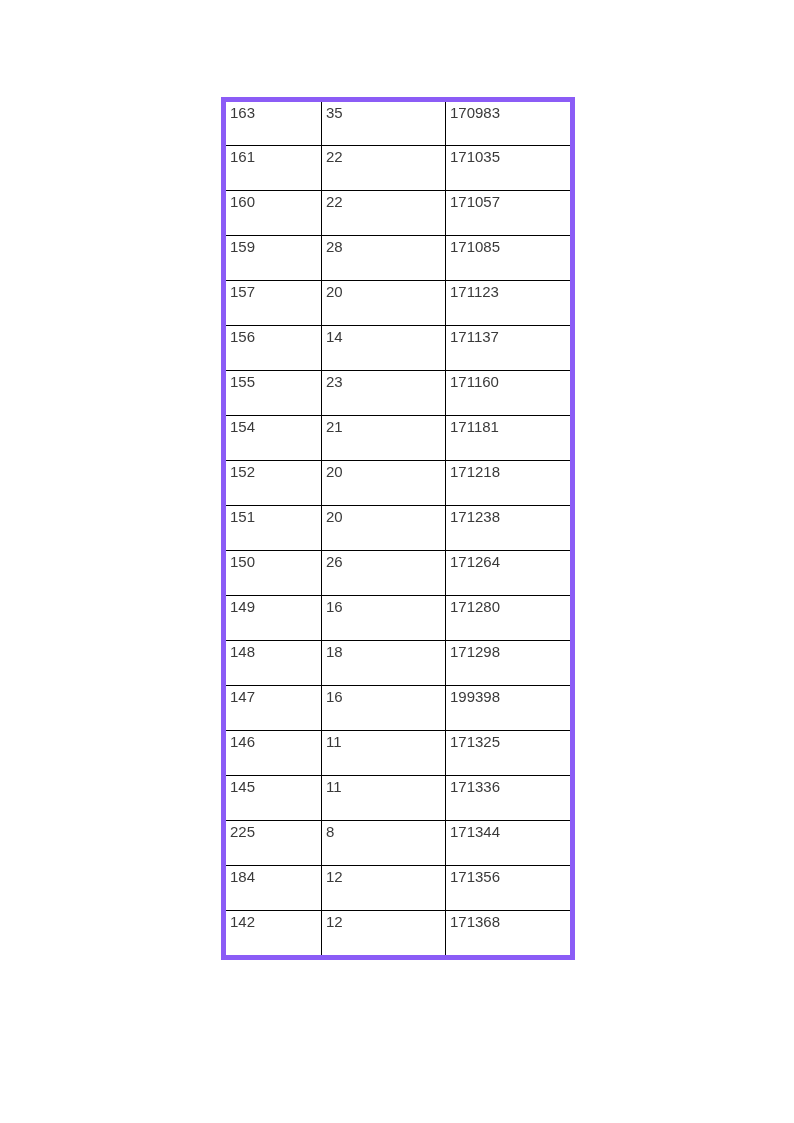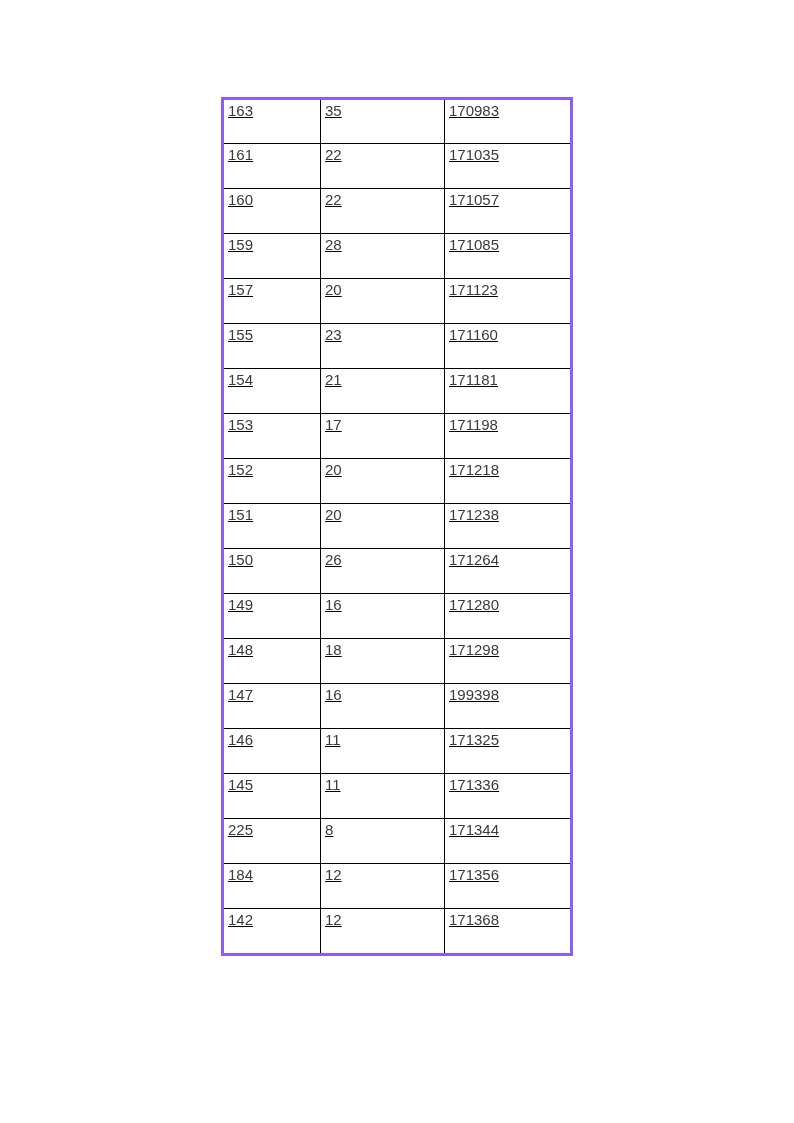--- a/index.html
+++ b/index.html
@@ -27,22 +27,21 @@
     position: absolute;
     left: 221px;
     top: 97px;
     width: 349px;
   }
 
   table.score-table {
     border-collapse: collapse;
     table-layout: fixed;
     width: 349px;
-    border: 3px solid #8b5cf6;
-    text-decoration: underline;
+    border: 5px solid #8b5cf6;
   }
 
   table.score-table col.col-score      { width: 98px; }
   table.score-table col.col-count      { width: 124px; }
   table.score-table col.col-cumulative { width: 127px; }
 
   table.score-table td {
     border: 1px solid #000000;
     height: 42px;
     padding: 2px 0 0 4px;
@@ -90,33 +89,33 @@
             <td>159</td>
             <td>28</td>
             <td>171085</td>
           </tr>
           <tr>
             <td>157</td>
             <td>20</td>
             <td>171123</td>
           </tr>
           <tr>
+            <td>156</td>
+            <td>14</td>
+            <td>171137</td>
+          </tr>
+          <tr>
             <td>155</td>
             <td>23</td>
             <td>171160</td>
           </tr>
           <tr>
             <td>154</td>
             <td>21</td>
             <td>171181</td>
-          </tr>
-          <tr>
-            <td>153</td>
-            <td>17</td>
-            <td>171198</td>
           </tr>
           <tr>
             <td>152</td>
             <td>20</td>
             <td>171218</td>
           </tr>
           <tr>
             <td>151</td>
             <td>20</td>
             <td>171238</td>

